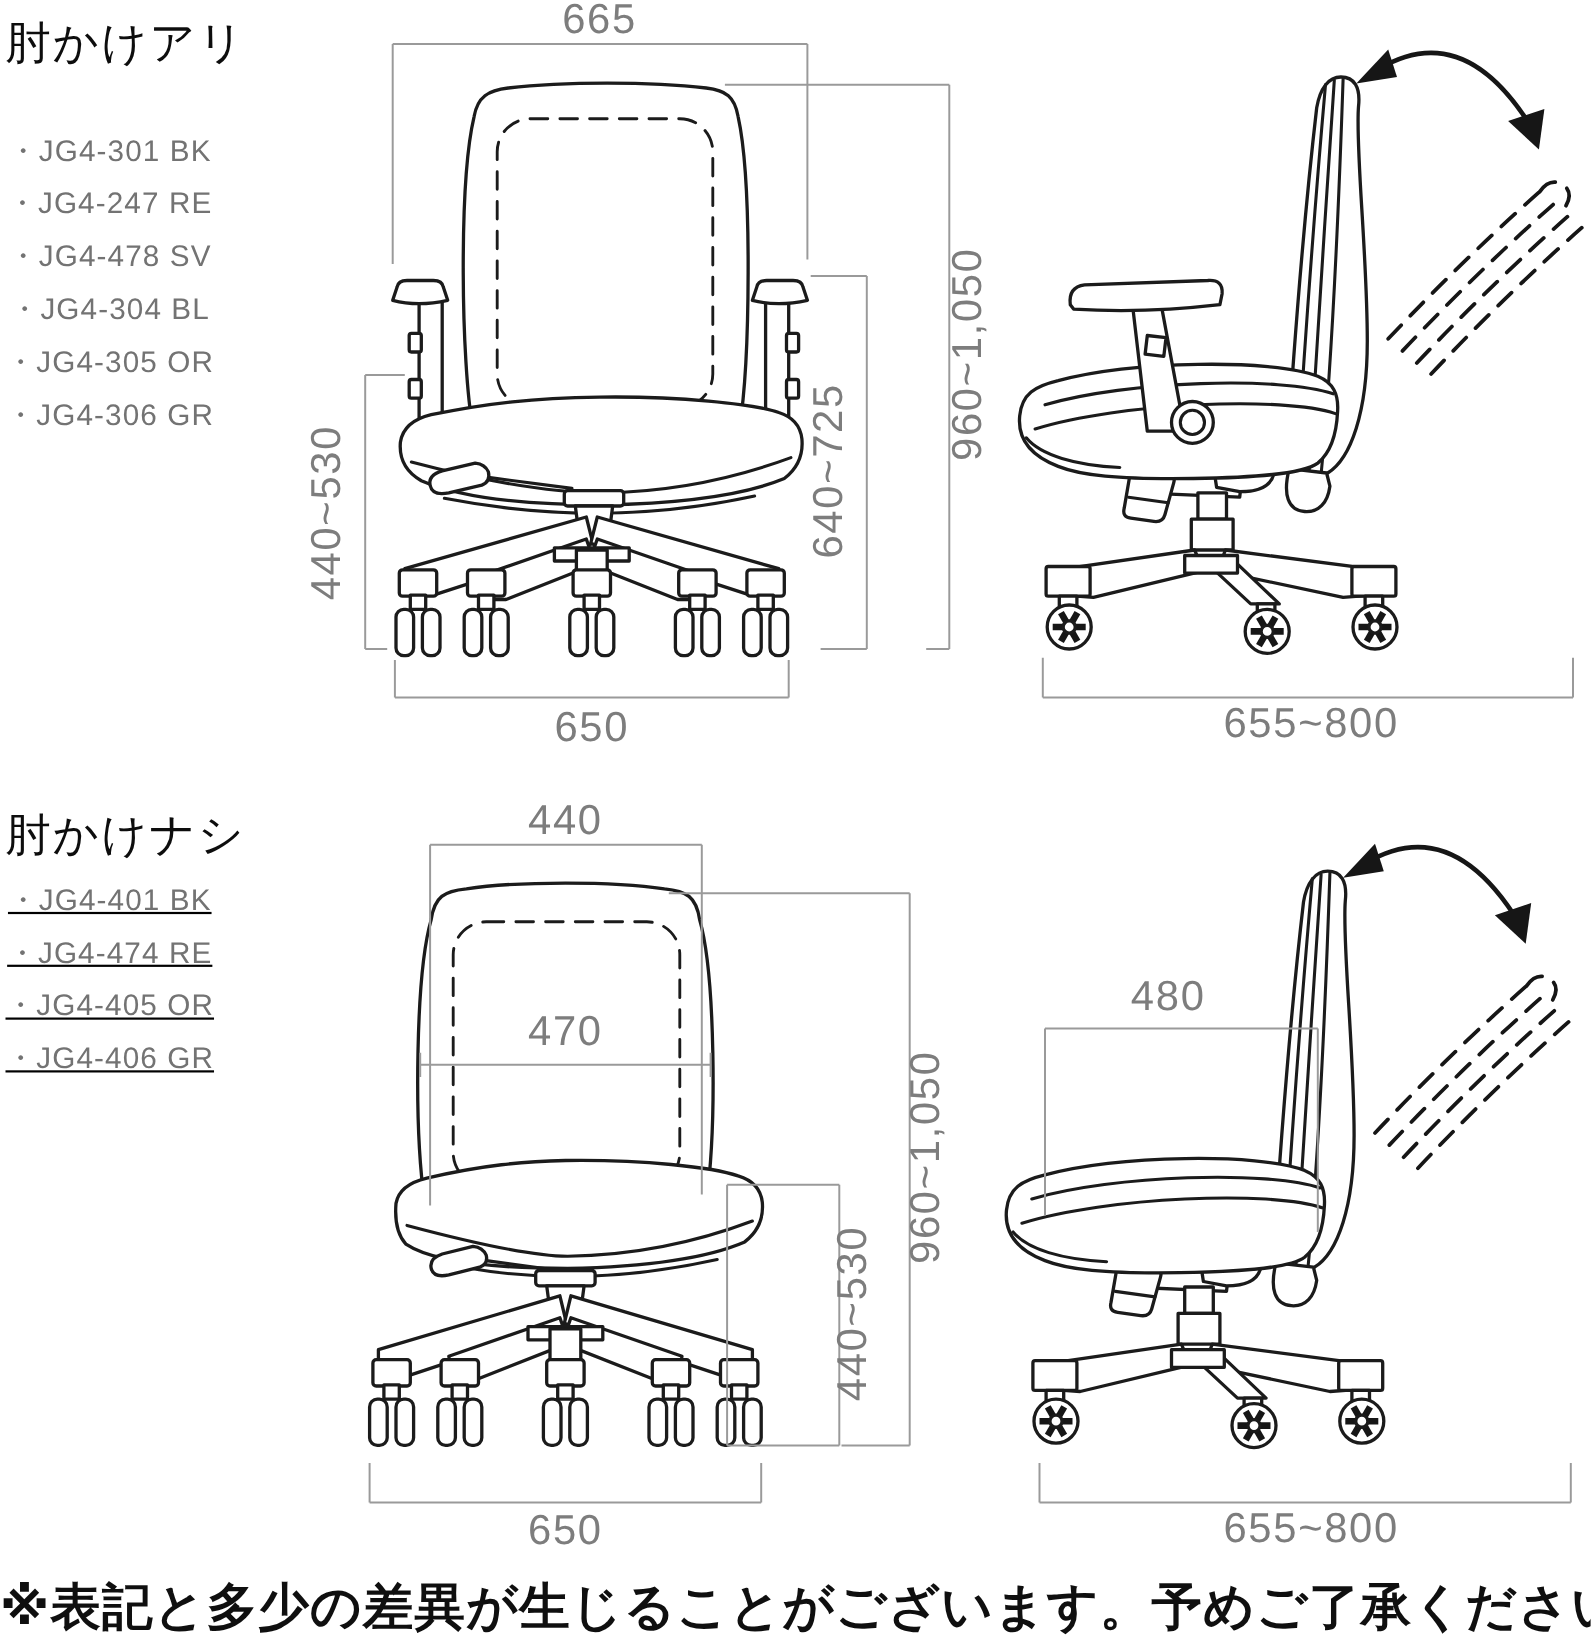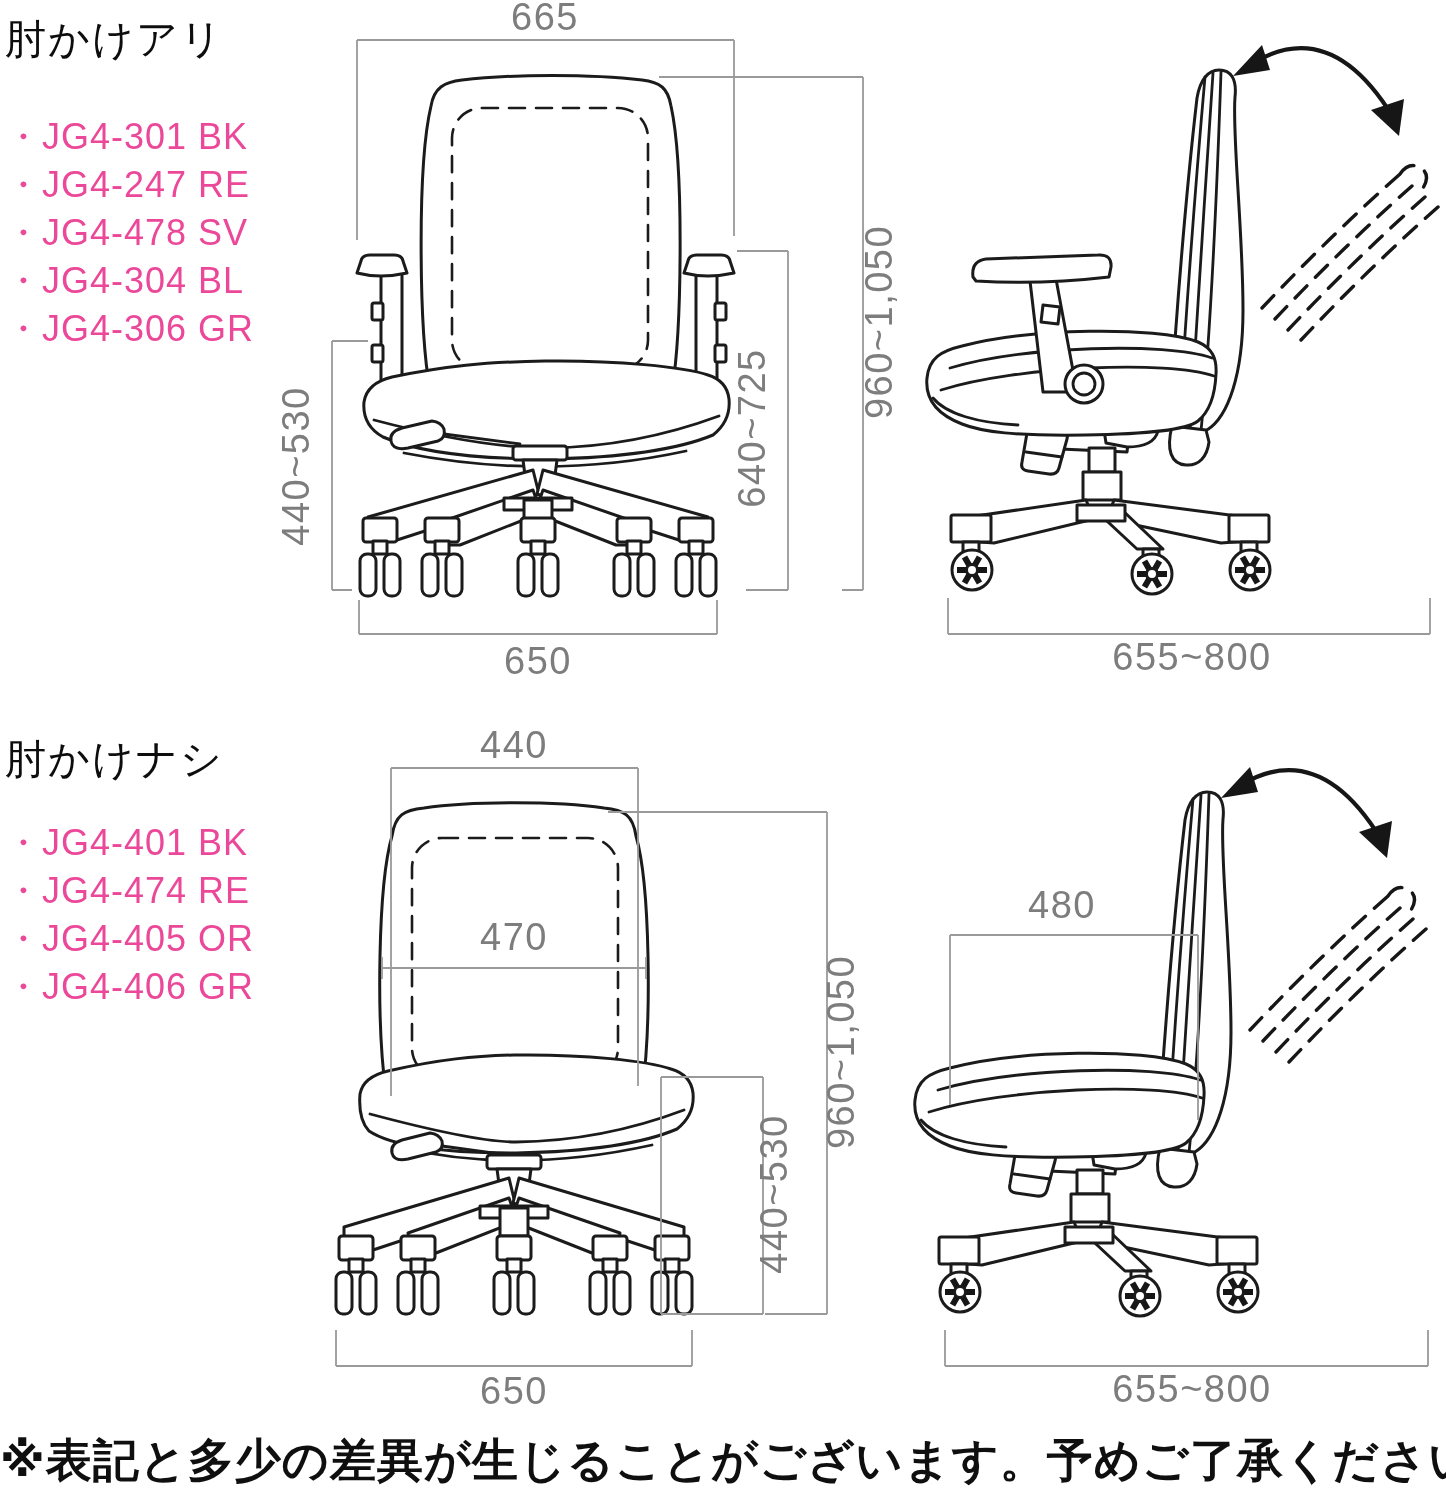--- a/index.html
+++ b/index.html
@@ -3,21 +3,21 @@
 <meta charset="utf-8">
 <style>
   html,body{margin:0;padding:0;background:#ffffff;}
   body{width:1446px;height:1500px;position:relative;overflow:hidden;
        font-family:"Liberation Sans","DejaVu Sans",sans-serif;}
   .sheet{position:absolute;left:0;top:0;width:1446px;height:1500px;}
   .drawings{position:absolute;left:0;top:0;}
   .sec{position:absolute;color:#111;}
   .sec-title{font-size:41px;letter-spacing:2px;color:#0d0d0d;white-space:nowrap;}
   .models{position:absolute;}
-  .model{font-size:36px;line-height:48px;color:#ec4899;letter-spacing:1px;white-space:nowrap;}
+  .model{font-size:27px;line-height:48px;color:#737373;letter-spacing:1px;white-space:nowrap;text-align:center;}
   .note{position:absolute;left:0;right:0;top:1430px;text-align:center;
         font-size:46px;font-weight:600;color:#0f0f0f;letter-spacing:1px;white-space:nowrap;}
   
   .ln{fill:#ffffff;stroke:#1b1b1b;stroke-width:3;stroke-linejoin:round;stroke-linecap:round;}
   .lnf{fill:none;stroke:#1b1b1b;stroke-width:2.8;stroke-linejoin:round;stroke-linecap:round;}
   .dash{fill:none;stroke:#1b1b1b;stroke-width:2.6;stroke-dasharray:16 11;stroke-linecap:round;}
   .ghost{fill:none;stroke:#161616;stroke-width:3.4;stroke-dasharray:17 12;stroke-linecap:round;}
   .dim{fill:none;stroke:#9a9a9a;stroke-width:1.8;}
   .dimtxt{fill:#7d7d7d;font-size:38px;letter-spacing:1.5px;}
   .blk{fill:#161616;stroke:none;}
@@ -249,27 +249,28 @@
   </svg>
 
   <div class="sec" style="left:5px;top:12px;">
     <div class="sec-title">肘かけアリ</div>
   </div>
   <div class="models" style="left:5px;top:113px;">
     <div class="model">・JG4-301 BK</div>
     <div class="model">・JG4-247 RE</div>
     <div class="model">・JG4-478 SV</div>
     <div class="model">・JG4-304 BL</div>
+    <div class="model">・JG4-305 OR</div>
     <div class="model">・JG4-306 GR</div>
   </div>
 
   <div class="sec" style="left:5px;top:732px;">
     <div class="sec-title">肘かけナシ</div>
   </div>
-  <div class="models" style="left:5px;top:819px;">
+  <div class="models" style="left:5px;top:794px;text-decoration:underline;">
     <div class="model">・JG4-401 BK</div>
     <div class="model">・JG4-474 RE</div>
     <div class="model">・JG4-405 OR</div>
     <div class="model">・JG4-406 GR</div>
   </div>
 
   <div class="note">※表記と多少の差異が生じることがございます。予めご了承ください。</div>
 </div>
 
 </body></html>

